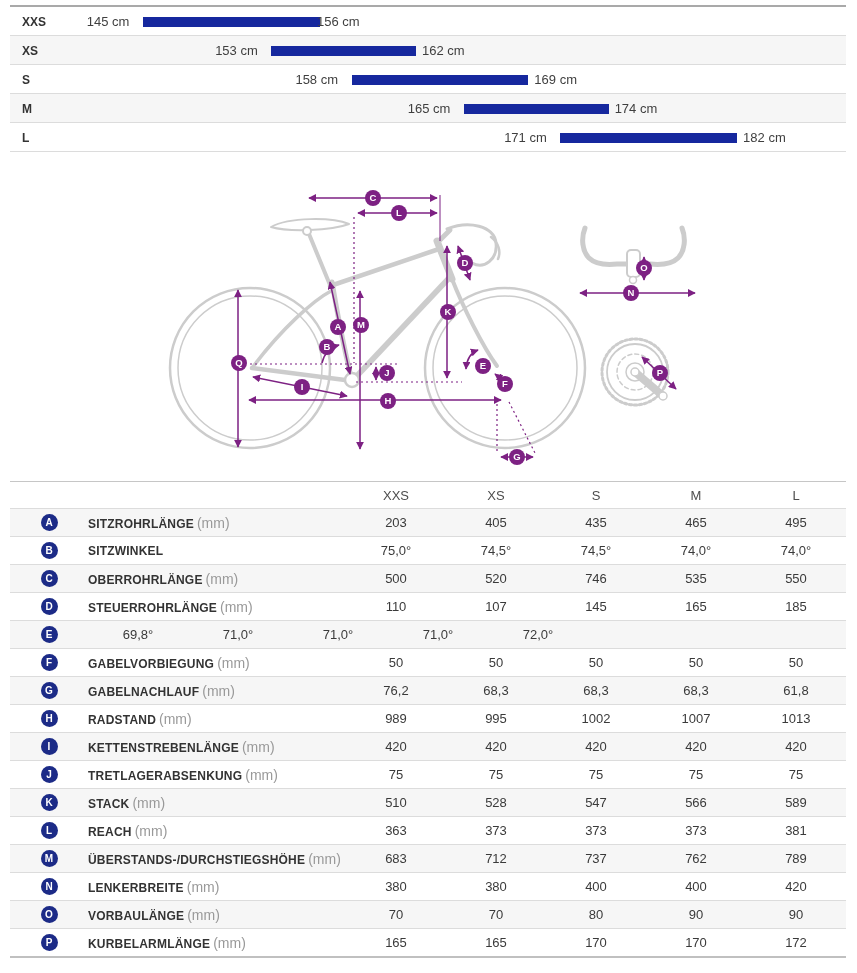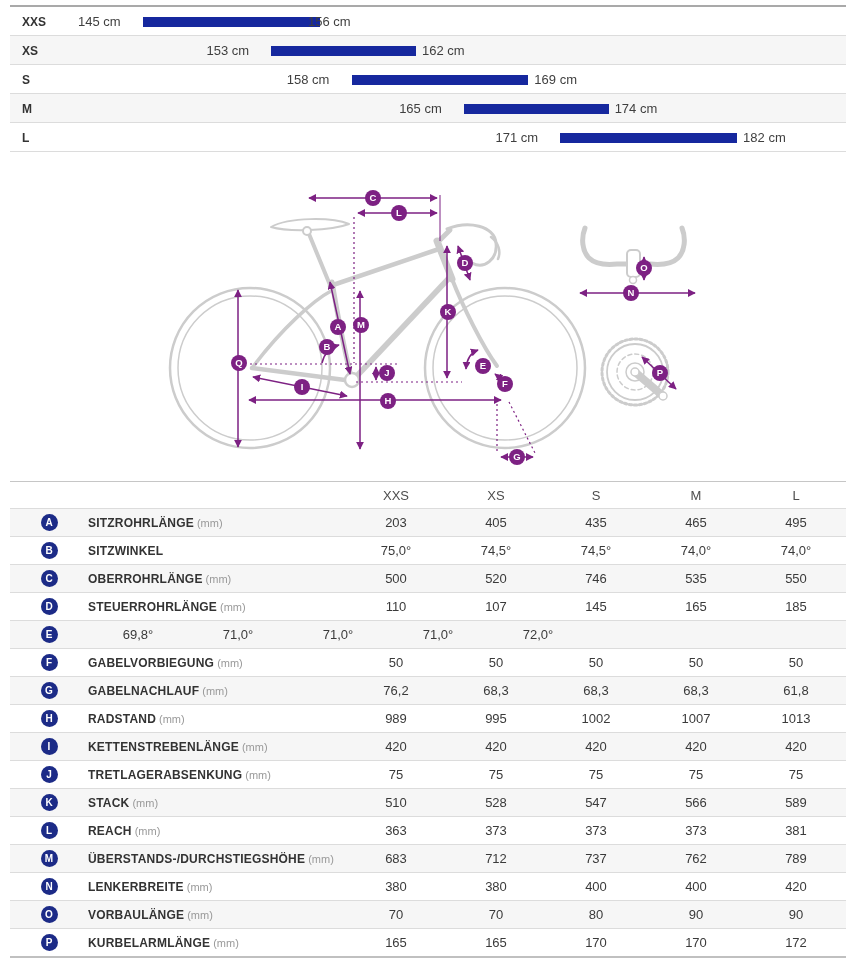--- a/index.html
+++ b/index.html
@@ -9,49 +9,49 @@
     font-family: "Liberation Sans", sans-serif; color:#333;
   }
 
   
   .size-chart { position:absolute; top:5px; left:10px; width:836px; border-top:2px solid #a9a9a9; }
   .size-row  { position:relative; height:29px; border-bottom:1px solid #dcdcdc; background:#fff; }
   .size-row.alt { background:#f6f6f6; }
   .size-name { position:absolute; left:12px; top:8px; font-size:12px; font-weight:bold; color:#333; }
   .range-bar { position:absolute; top:10px; height:10px; }
   .range-min, .range-max { position:absolute; top:7px; font-size:13px; color:#3f3f3f; white-space:nowrap; }
-  .range-min { width:60px; text-align:left; }
+  .range-min { width:60px; text-align:center; }
 
   
   .diagram { position:absolute; top:170px; left:0; }
   .dot { stroke-dasharray: 2,3; stroke-width:1.2; }
 
   
   .geo-table { position:absolute; top:481px; left:10px; width:836px;
                border-top:1px solid #c6c6c6; border-bottom:2px solid #c0c0c0; }
   .geo-header { display:flex; height:26px; align-items:center; background:#fff; }
   .geo-row    { display:flex; height:28px; align-items:center; border-top:1px solid #dcdcdc; background:#fff; }
   .geo-row.alt { background:#f6f6f6; }
   .col-letter { width:78px; display:flex; justify-content:center; flex:none; }
   .col-label  { width:258px; flex:none; font-size:12px; font-weight:bold; color:#333; letter-spacing:.2px; }
-  .col-label .unit { font-size:11px; color:#999; font-weight:normal; margin-left:3px; letter-spacing:0;text-align:right; }
+  .col-label .unit { font-size:14px; color:#999; font-weight:normal; margin-left:3px; letter-spacing:0;text-align:right; }
   .col-val    { width:100px; flex:none; text-align:center; font-size:13px; color:#3a3a3a; }
   .geo-header .col-val { color:#4d4d4d; }
   .letter-badge { width:17px; height:17px; border-radius:50%; background:#1c2b87; color:#fff;
                   font-size:10px; font-weight:bold; display:flex; align-items:center; justify-content:center; }
 </style>
 </head>
 <body>
 
 <div class="size-chart" id="size-rows">
     <div class="size-row">
       <span class="size-name">XXS</span>
       <span class="range-min" style="left: 68px;">145 cm</span>
       <div class="range-bar" style="left: 133px; width: 176.627px; background: rgb(22, 40, 158);"></div>
-      <span class="range-max" style="left: 298px;">156 cm</span>
+      <span class="range-max" style="left: 307px;">156 cm</span>
     </div>
     <div class="size-row alt">
       <span class="size-name">XS</span>
       <span class="range-min" style="left: 196.456px;">153 cm</span>
       <div class="range-bar" style="left: 261.456px; width: 144.513px; background: rgb(22, 40, 158);"></div>
       <span class="range-max" style="left: 411.969px; text-align: center;">162 cm</span>
     </div>
     <div class="size-row">
       <span class="size-name">S</span>
       <span class="range-min" style="left: 276.741px;">158 cm</span>

